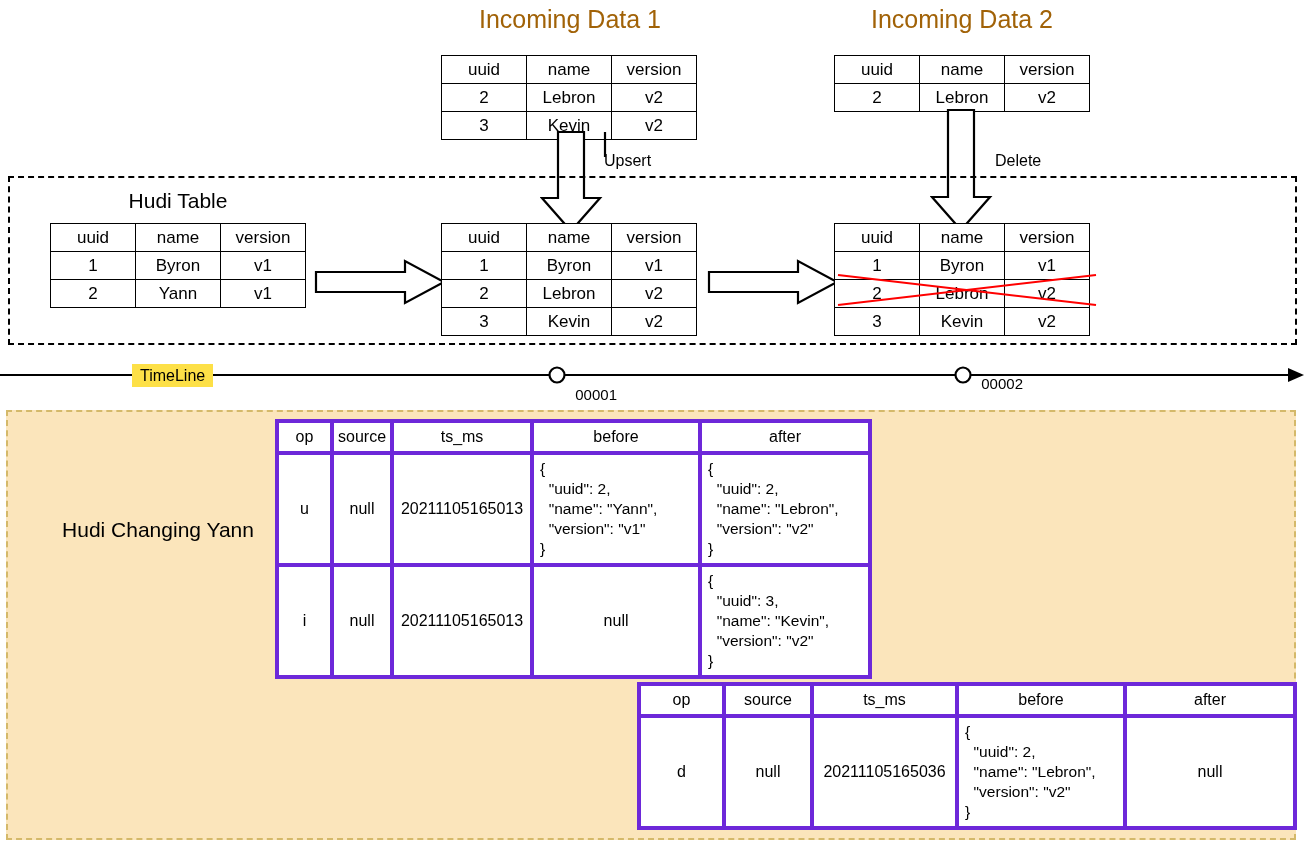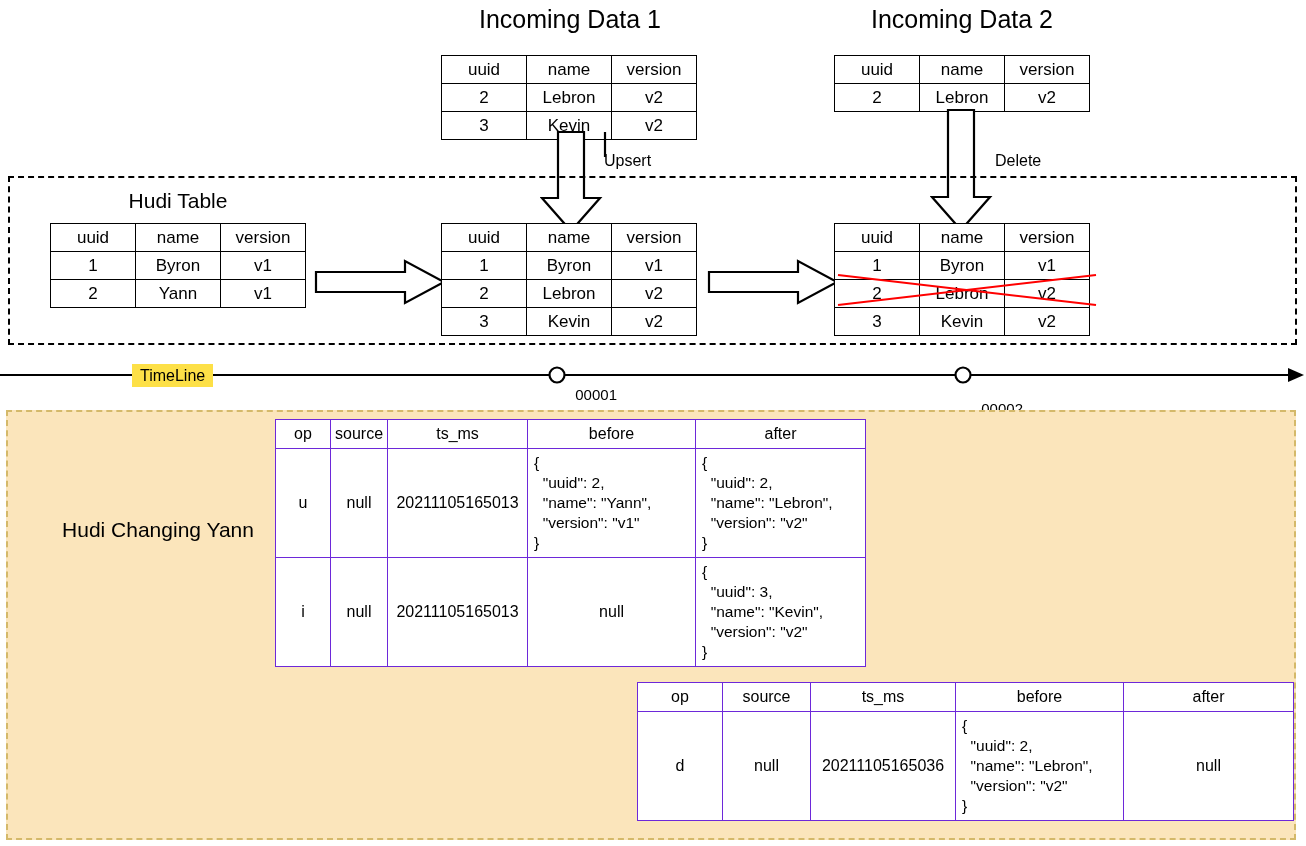--- a/index.html
+++ b/index.html
@@ -12,21 +12,21 @@
     position:relative;
   }
   .abs{position:absolute;}
 
   
   .sec-title{
     font-size:25px;
     line-height:30px;
     text-align:center;
     white-space:nowrap;
-    color:#000000;
+    color:#a16207;
   }
   .box-title{
     font-size:21px;
     line-height:26px;
     text-align:center;
     white-space:nowrap;
   }
   .op-label{
     font-size:16px;
     line-height:25px;
@@ -75,21 +75,21 @@
   td.red{background:#f4cccc;}
   td.blue{background:#cfe2f3;}
 
   
   table.cdc{
     border-collapse:collapse;
     background:#ffffff;
     table-layout:fixed;
   }
   table.cdc td{
-    border:1px solid #6d28d9;
+    border:4px solid #6d28d9;
     font-size:16px;
     line-height:20px;
     text-align:center;
     vertical-align:middle;
     padding:4px 4px;
     background:#ffffff;
     box-sizing:border-box;
   }
   table.cdc td.json{
     text-align:left;
@@ -291,21 +291,21 @@
 
 <svg class="abs" style="left:0px;top:360px;" width="1306" height="32">
   <line x1="0" y1="15" x2="1288" y2="15" stroke="#000000" stroke-width="2.2"></line>
   <path d="M1288 8 L1304 15 L1288 22 Z" fill="#000000"></path>
   <circle cx="557" cy="15" r="7.5" fill="#ffffff" stroke="#000000" stroke-width="2.2"></circle>
   <circle cx="963" cy="15" r="7.5" fill="#ffffff" stroke="#000000" stroke-width="2.2"></circle>
 </svg>
 <div class="abs tl-label" style="left:132px;top:364px;">TimeLine</div>
 
 <div class="abs tl-marker-label" style="left:497px;top:383px;width:120px;">00001</div>
-<div class="abs tl-marker-label" style="left:903px;top:372px;width:120px;margin-top:25px;">00002</div>
+<div class="abs tl-marker-label" style="left:903px;top:372px;width:120px;">00002</div>
 
 <div class="abs yellowbox" style="left:6px;top:410px;width:1290px;height:430px;"></div>
 
 <div class="abs side-label" style="left:48px;top:517px;width:220px;text-align:center;">Hudi Changing Yann</div>
 
 <div class="abs" style="left:275px;top:419px;">
   <table class="cdc">
     <colgroup>
       <col style="width:55px">
         <col style="width:56px">

